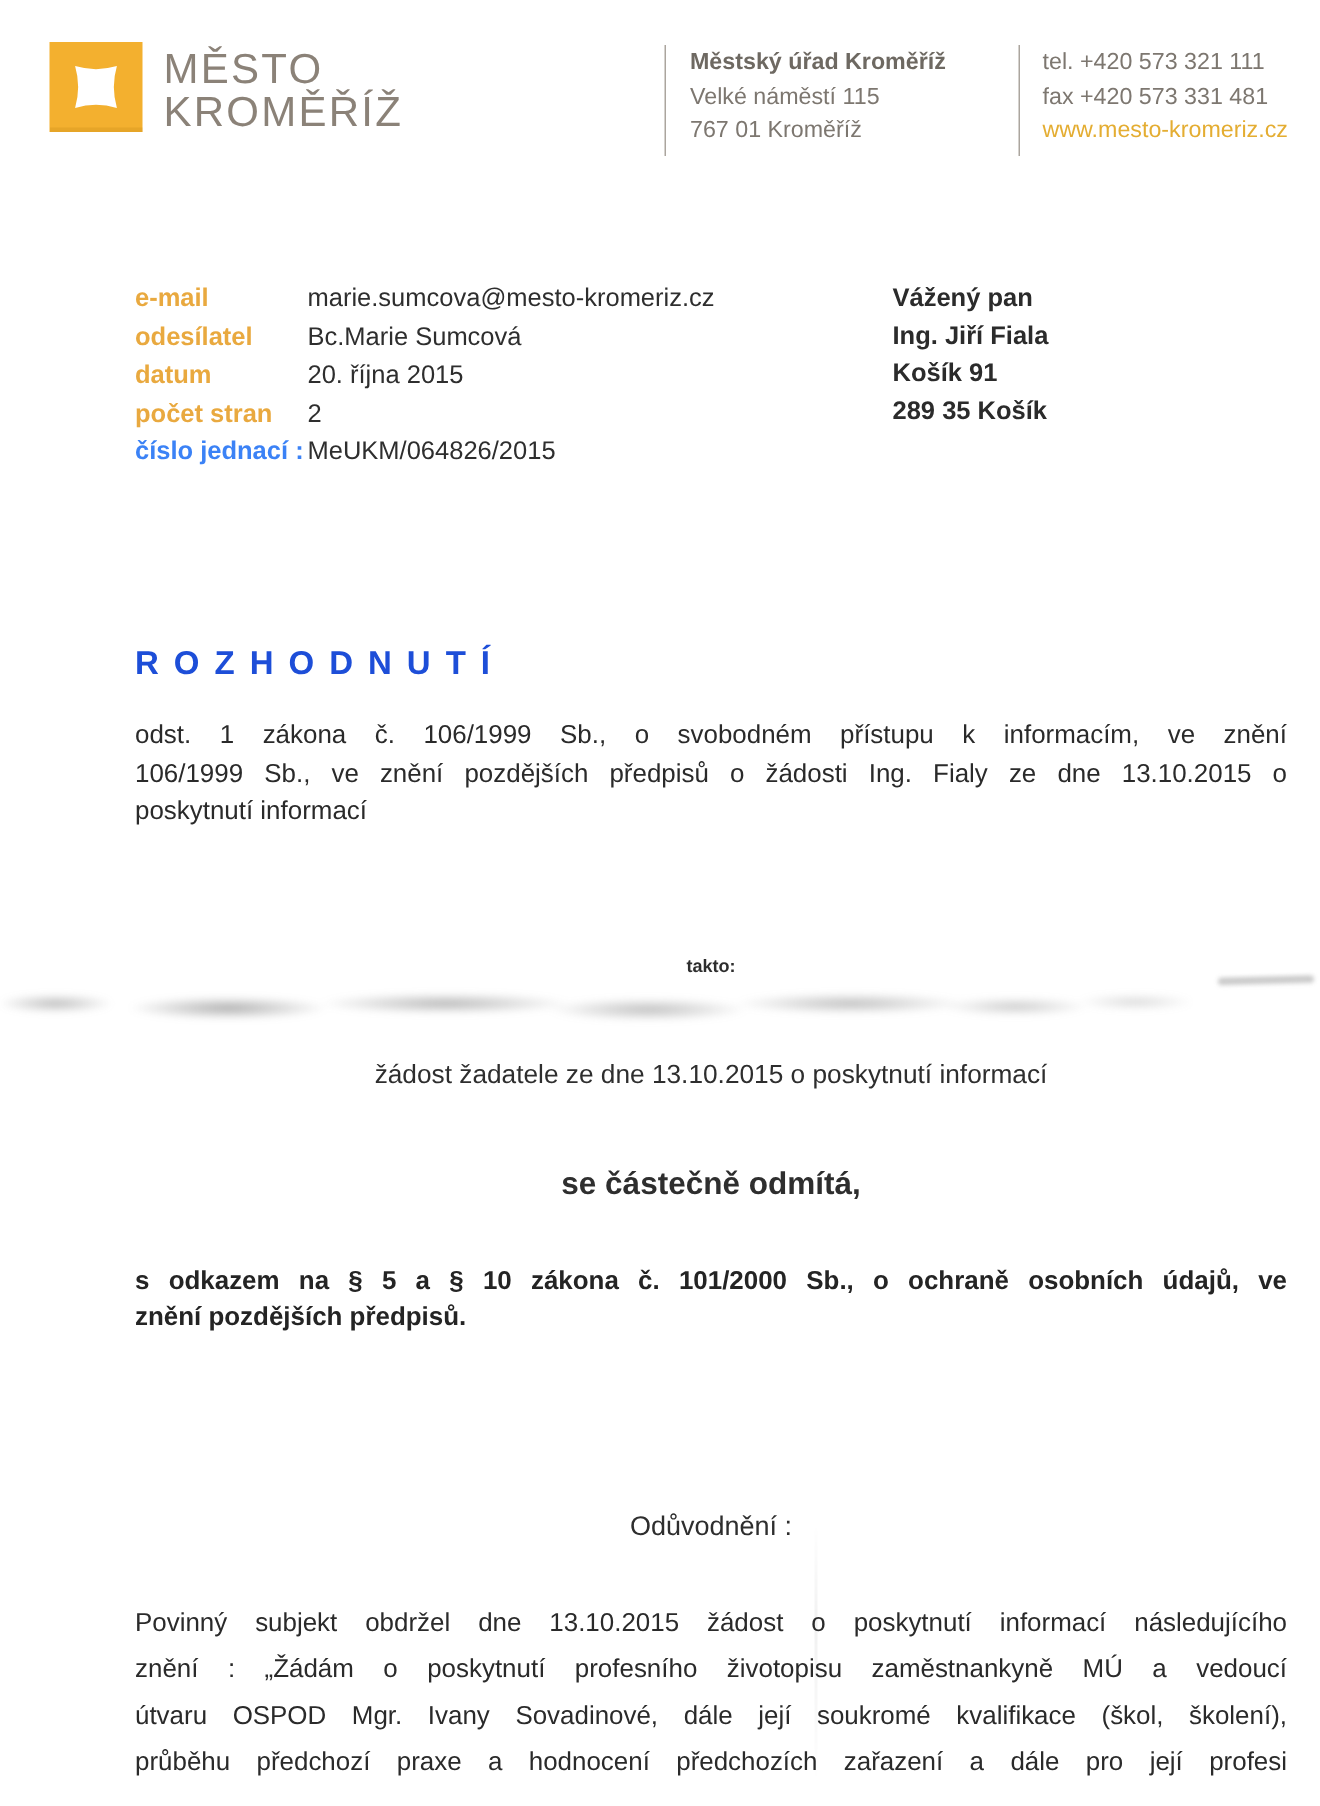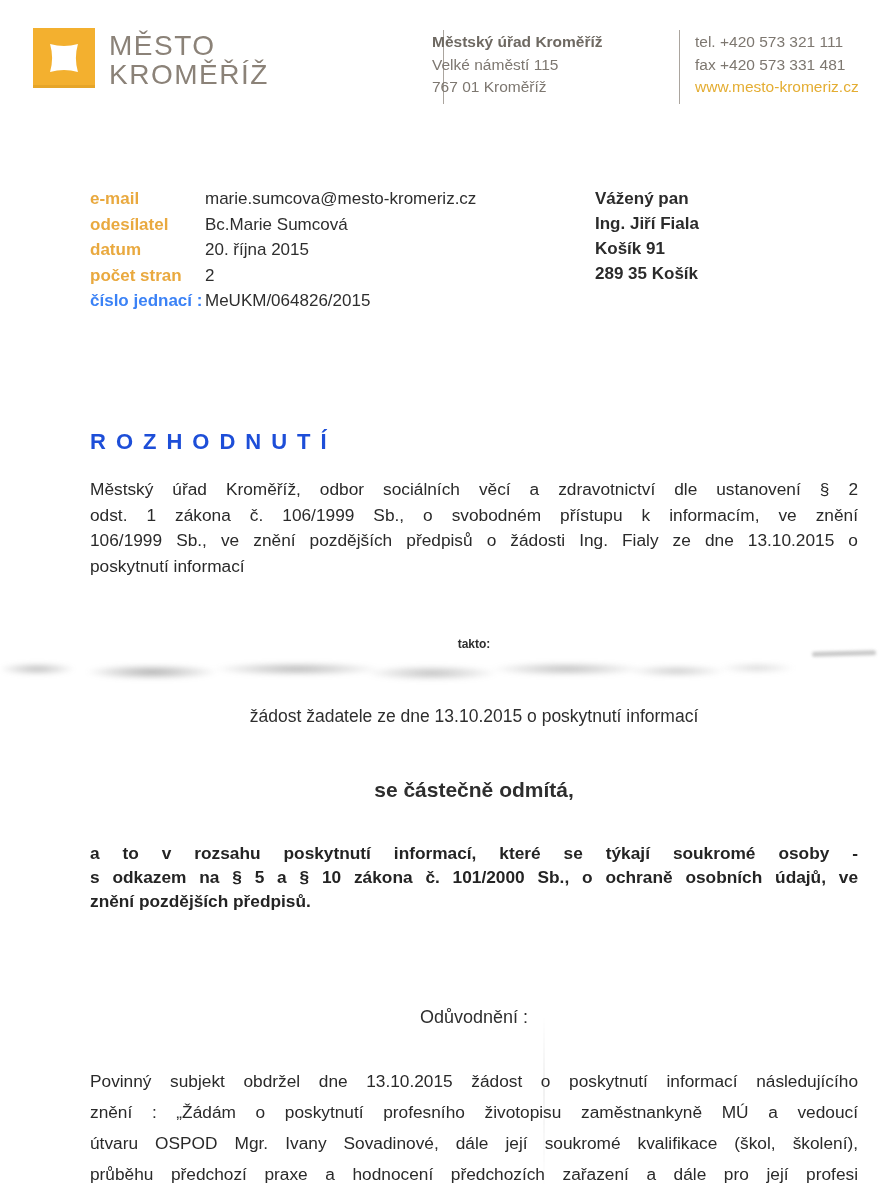--- a/index.html
+++ b/index.html
@@ -22,21 +22,21 @@
   }
   .logo-square svg { width: 34px; height: 34px; display: block; }
   .wordmark {
     margin-left: 14px; margin-top: 3px;
     color: #8b8278; font-size: 28px; line-height: 29px;
     letter-spacing: 1.5px; font-weight: 400;
   }
   .vdiv { position: absolute; top: 30px; width: 1px; height: 74px; background: #aba59e; }
   .vdiv.d1 { left: 443px; }
   .vdiv.d2 { left: 679px; }
-  .office { position: absolute; left: 432px; top: 31px; font-size: 15.5px; line-height: 22.5px; color: #7d7770; }
+  .office { position: absolute; left: 460px; top: 31px; font-size: 15.5px; line-height: 22.5px; color: #7d7770; }
   .office .o1 { font-weight: 700; color: #6e6962; }
   .contact { position: absolute; left: 695px; top: 31px; font-size: 15.5px; line-height: 22.5px; color: #7d7770; }
   .contact .web { color: #e4ad32; }
 
   
   .meta { position: absolute; left: 90px; top: 186px; font-size: 17px; line-height: 25.5px; }
   .meta-row { display: flex; }
   .meta-label { width: 115px; flex: 0 0 115px; }
   .meta-label.accent { color: #e9a93f; font-weight: 700; }
   .meta-label.plain { color: #3b82f6; font-weight: 700; }
@@ -141,37 +141,35 @@
   <div class="recipient">
       <div class="rline">Vážený pan</div>
       <div class="rline">Ing. Jiří Fiala</div>
       <div class="rline">Košík 91</div>
       <div class="rline">289 35 Košík</div>
     </div>
 
   <div class="content title">ROZHODNUTÍ</div>
 
   <div class="content para intro natural-last">
-      <div class="jl">Městský úřad Kroměříž, odbor sociálních věcí a zdravotnictví dle ustanovení § 2</div>
       <div class="jl">odst. 1 zákona č. 106/1999 Sb., o svobodném přístupu k informacím, ve znění</div>
       <div class="jl">106/1999 Sb., ve znění pozdějších předpisů o žádosti Ing. Fialy ze dne 13.10.2015 o</div>
       <div class="jl">poskytnutí informací</div>
     </div>
 
   <div class="content takto">takto:</div>
 
   <div class="smudge"></div>
   <div class="smudge-dash"></div>
 
   <div class="content request">žádost žadatele ze dne 13.10.2015  o poskytnutí informací</div>
 
   <div class="content verdict">se částečně odmítá,</div>
 
   <div class="content para scope natural-last">
-      <div class="jl">a to v rozsahu poskytnutí informací, které se týkají soukromé osoby -</div>
       <div class="jl">s odkazem na § 5 a § 10 zákona č. 101/2000 Sb., o ochraně osobních údajů, ve</div>
       <div class="jl">znění pozdějších předpisů.</div>
     </div>
 
   <div class="content justif-head">Odůvodnění :</div>
 
   <div class="content para justif">
       <div class="jl">Povinný subjekt obdržel dne 13.10.2015 žádost o poskytnutí informací následujícího</div>
       <div class="jl">znění : „Žádám o poskytnutí profesního životopisu zaměstnankyně MÚ a vedoucí</div>
       <div class="jl">útvaru OSPOD Mgr. Ivany Sovadinové, dále její soukromé kvalifikace (škol, školení),</div>

